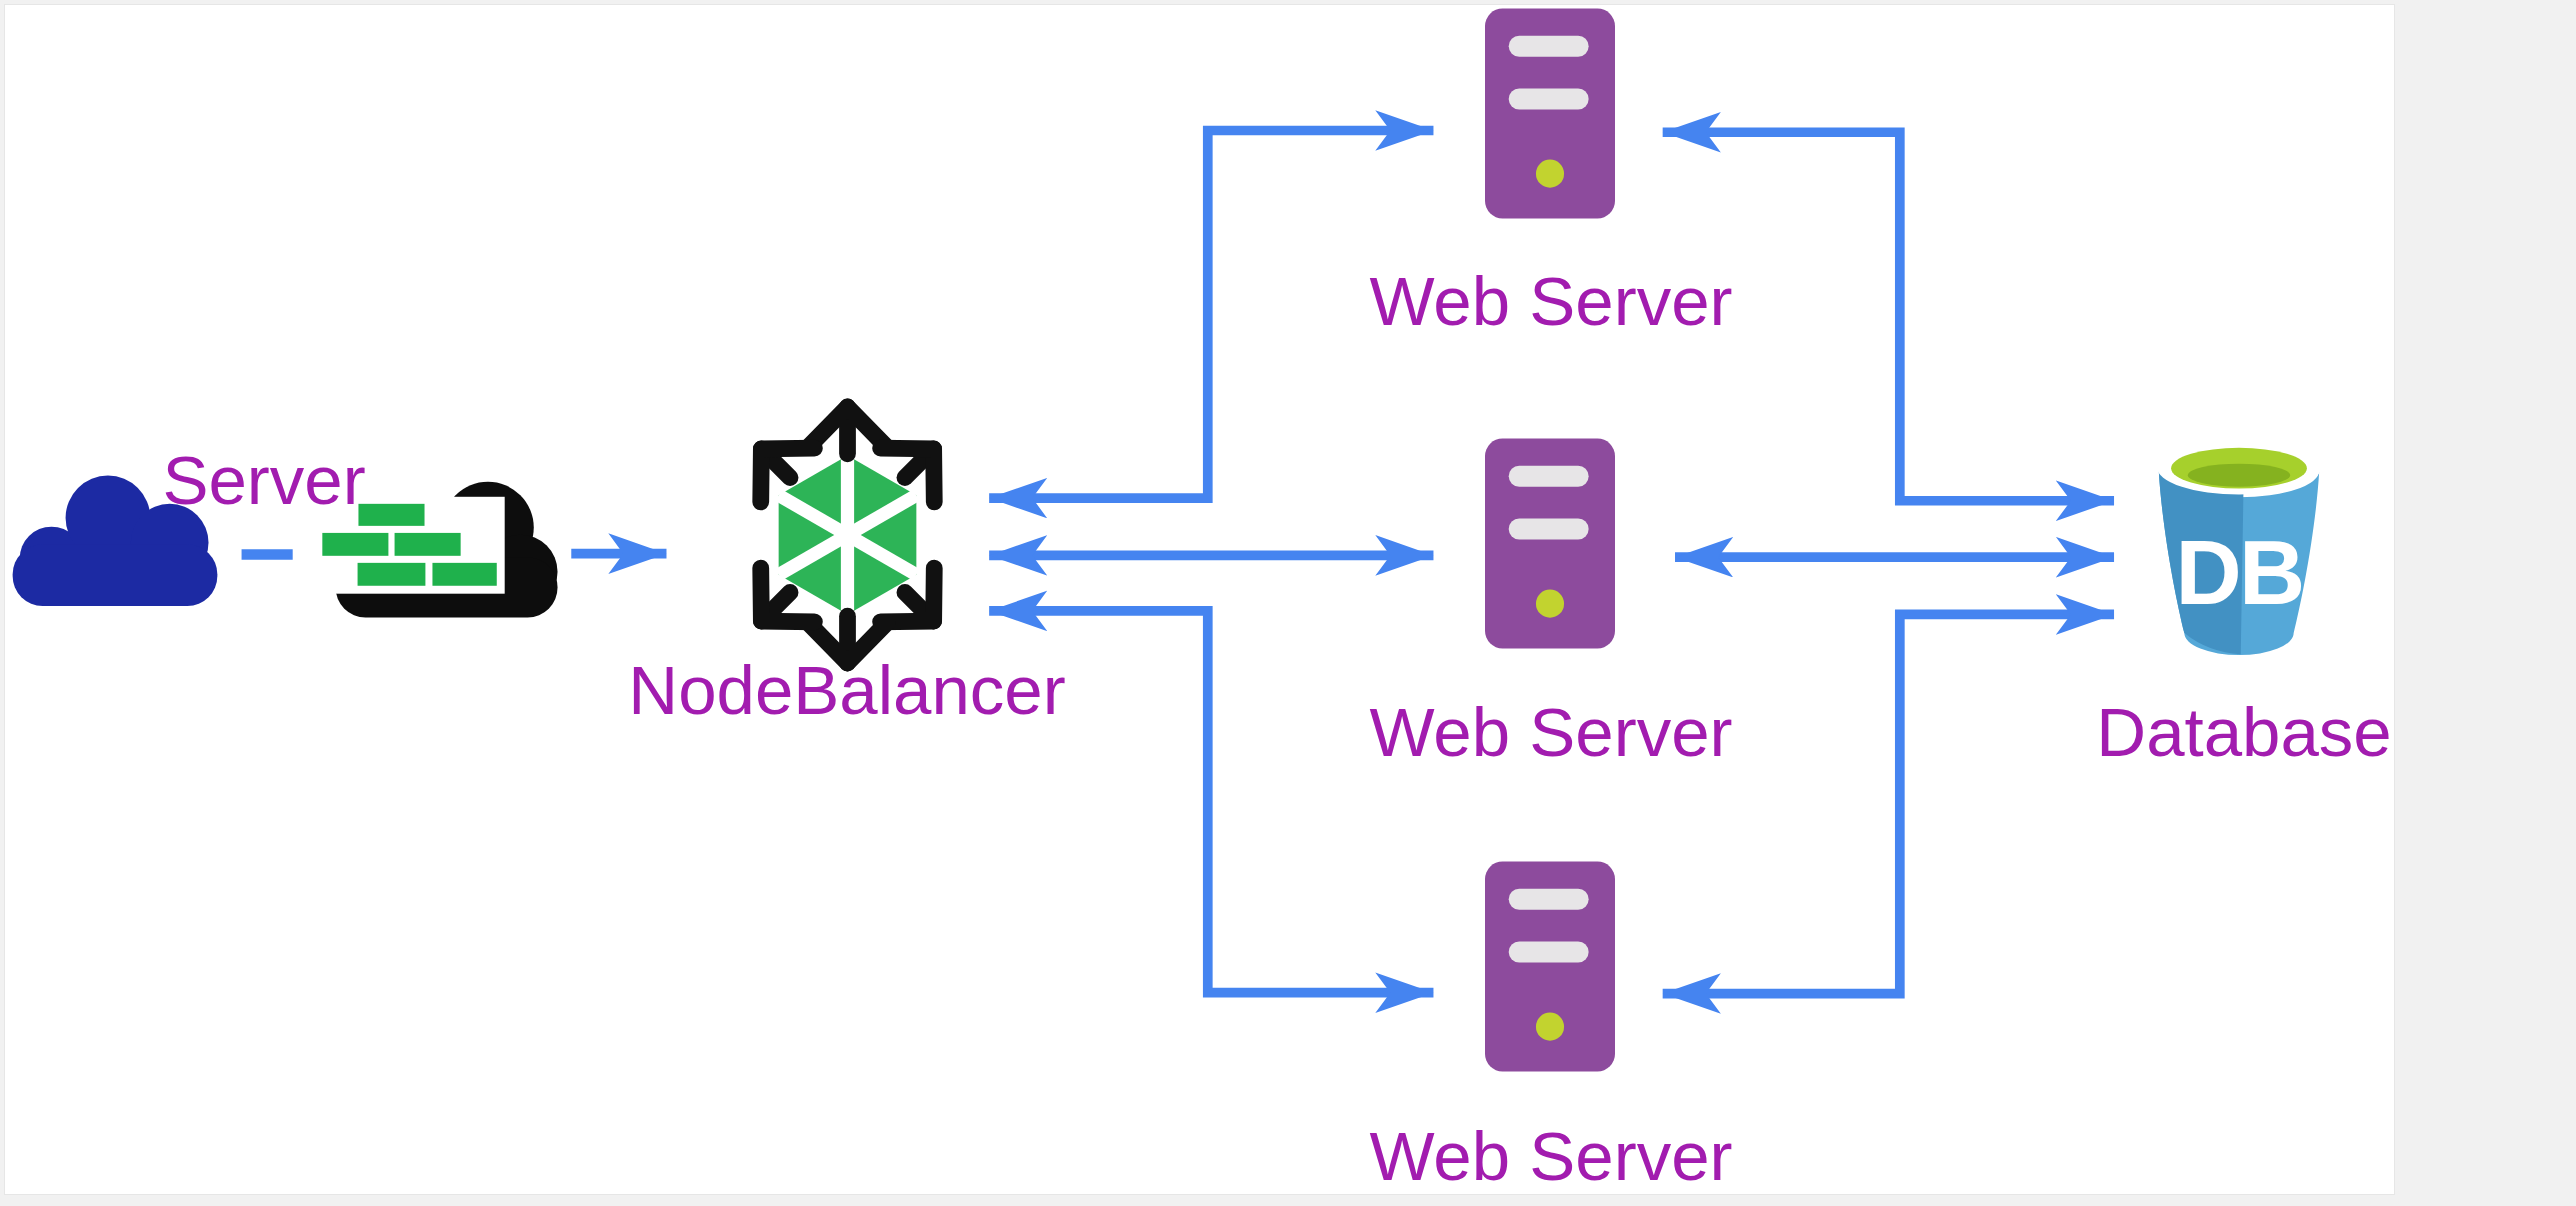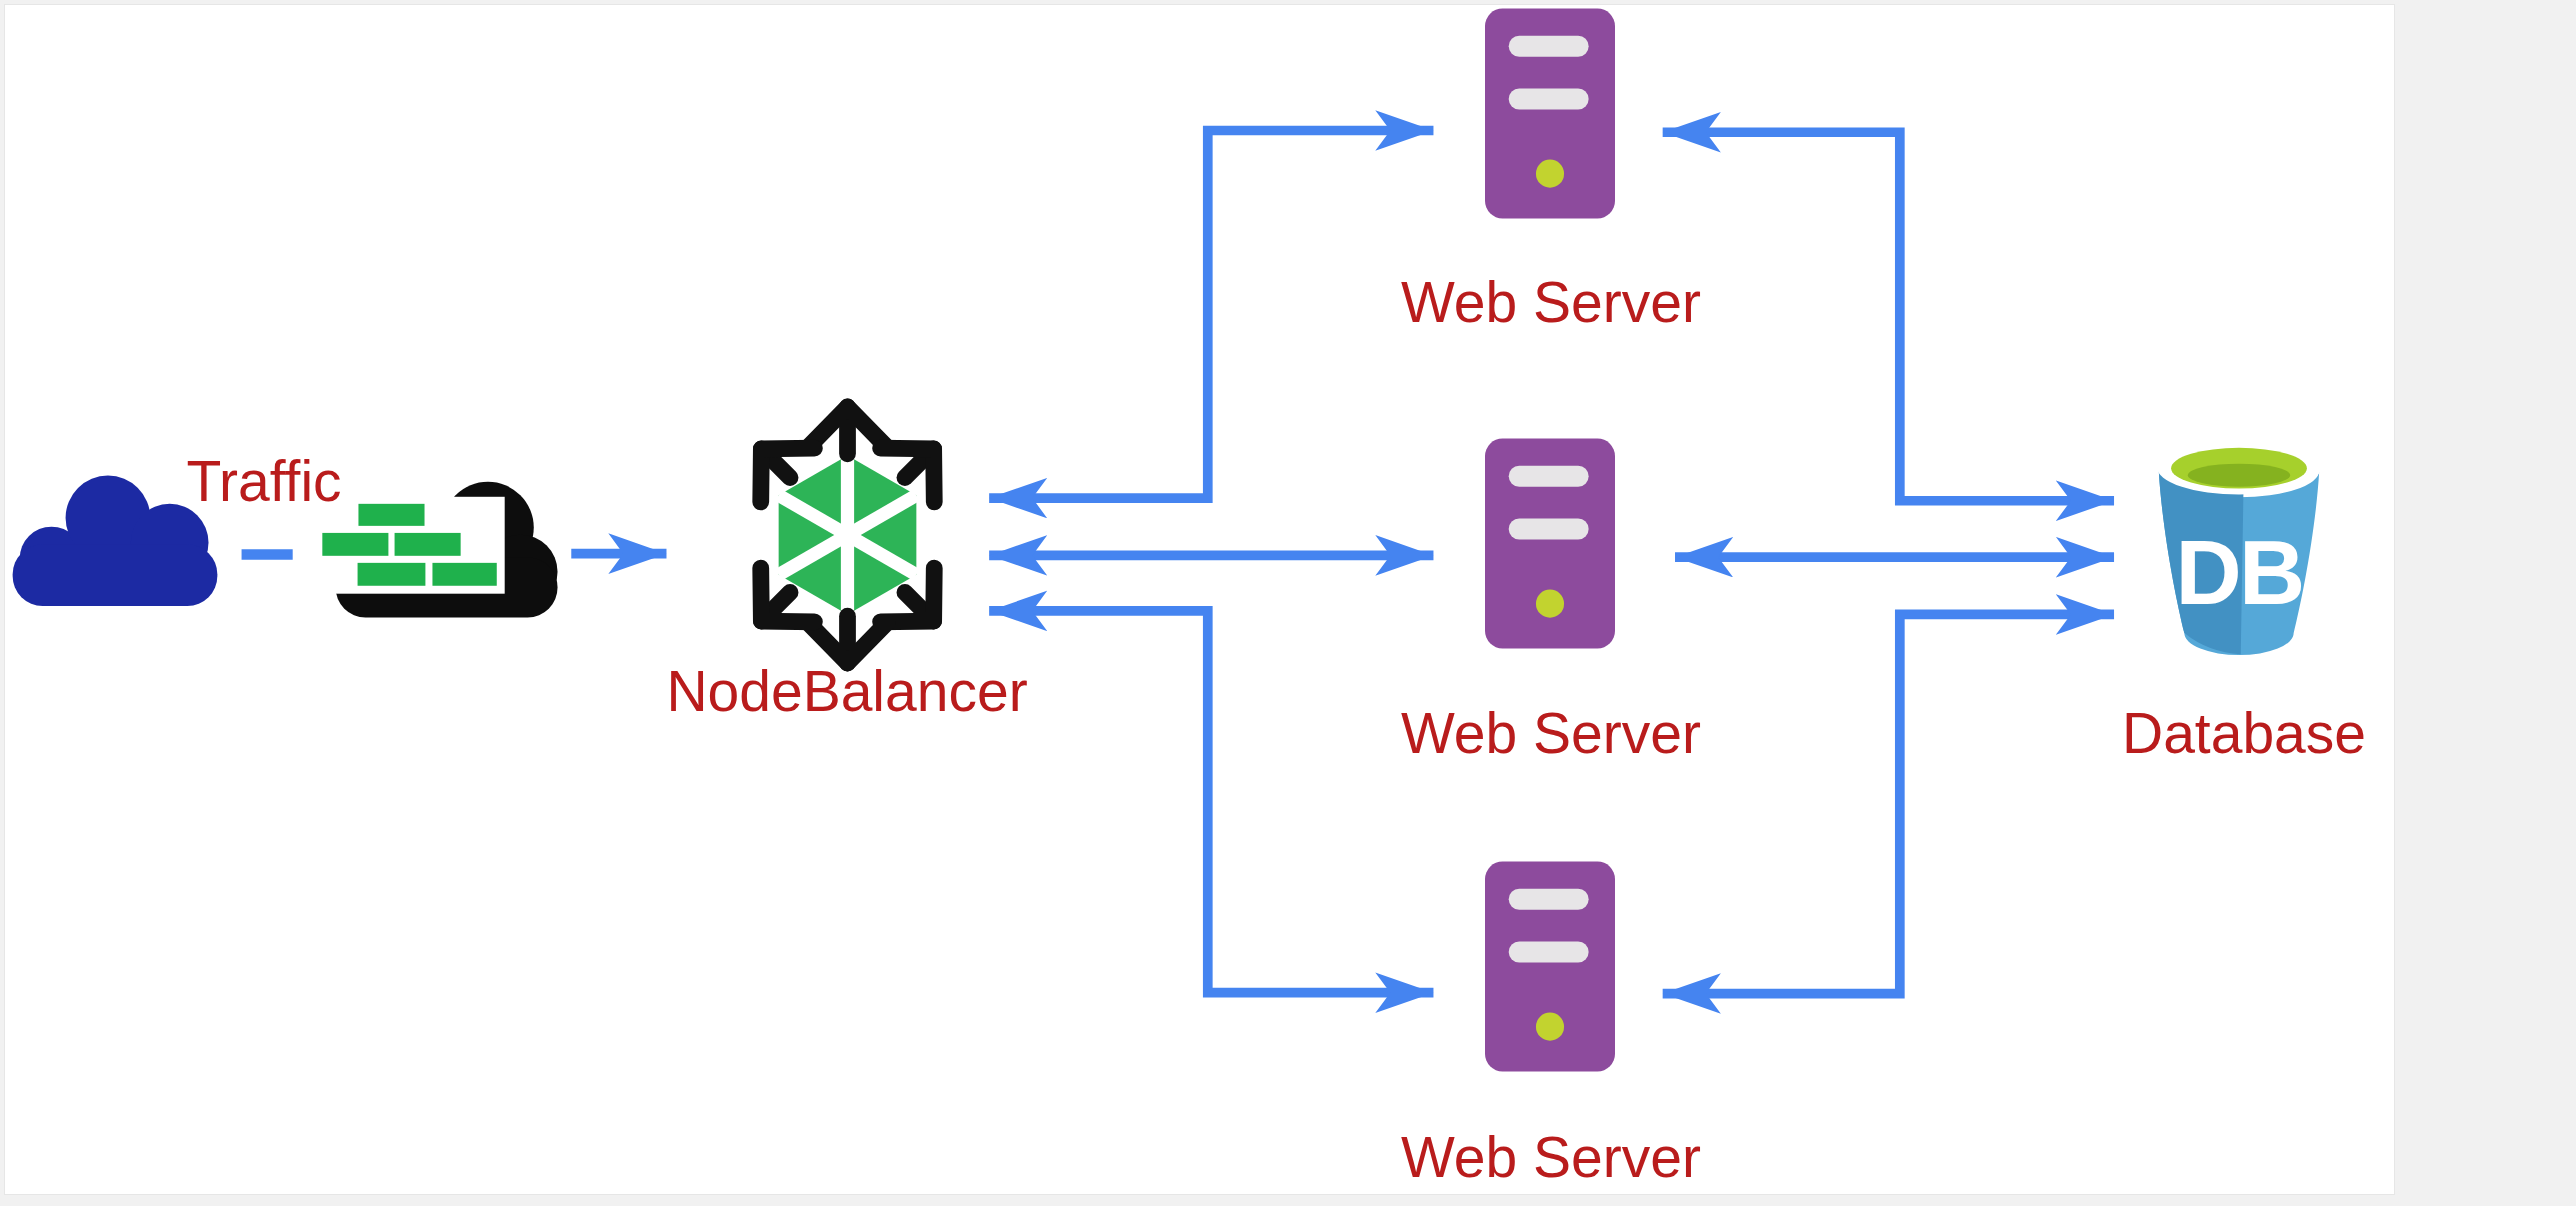--- a/index.html
+++ b/index.html
@@ -6,21 +6,21 @@
   .wrap{
     position:relative;width:2576px;height:1206px;background:#f1f1f1;
     overflow:hidden;font-family:"Liberation Sans",sans-serif;
   }
   .canvas{
     position:absolute;left:4.4px;top:4.4px;width:2391px;height:1191px;
     background:#ffffff;border:0.9px solid #e6e6e6;box-sizing:border-box;
   }
   .lbl{
     position:absolute;transform:translate(-50%,-50%);
-    font-size:57px;line-height:1.1;color:#b91c1c;white-space:nowrap;
+    font-size:69px;line-height:1.1;color:#a21caf;white-space:nowrap;
   }
   .icon{position:absolute;}
   #edges{position:absolute;left:0;top:0;}
 </style>
 </head>
 <body>
 
 <div class="wrap">
   <div class="canvas"></div>
 
@@ -130,20 +130,20 @@
 
   <svg class="icon" style="left:2157px;top:439px" width="164" height="217" viewBox="0 0 186 246">
     <path d="M2 36 C6 104 22 184 31 220 A62 25 0 0 0 155 220 C164 184 180 104 184 36 A91 30 0 0 1 2 36 Z" fill="#55a8d8"></path>
     <path d="M2 36 C6 104 22 184 31 220 Q58 242 95 244 L98 62 Q40 60 2 36 Z" fill="#4291c3"></path>
     <ellipse cx="93" cy="32" rx="93" ry="31" fill="#ffffff"></ellipse>
     <ellipse cx="93" cy="33" rx="77" ry="23" fill="#a6d02c"></ellipse>
     <ellipse cx="93" cy="41" rx="58" ry="13" fill="#85b21f"></ellipse>
     <text x="93" y="187" text-anchor="middle" font-family="Liberation Sans, sans-serif" font-size="104" font-weight="bold" letter-spacing="-3" fill="#ffffff">DB</text>
   </svg>
 
-  <div class="lbl" style="left:264px;top:481px">Traffic</div>
+  <div class="lbl" style="left:264px;top:481px">Server</div>
   <div class="lbl" style="left:847px;top:691px">NodeBalancer</div>
   <div class="lbl" style="left:1551px;top:302px">Web Server</div>
   <div class="lbl" style="left:1551px;top:733px">Web Server</div>
   <div class="lbl" style="left:1551px;top:1157px">Web Server</div>
   <div class="lbl" style="left:2244px;top:733px">Database</div>
 </div>
 
 
 </body></html>

